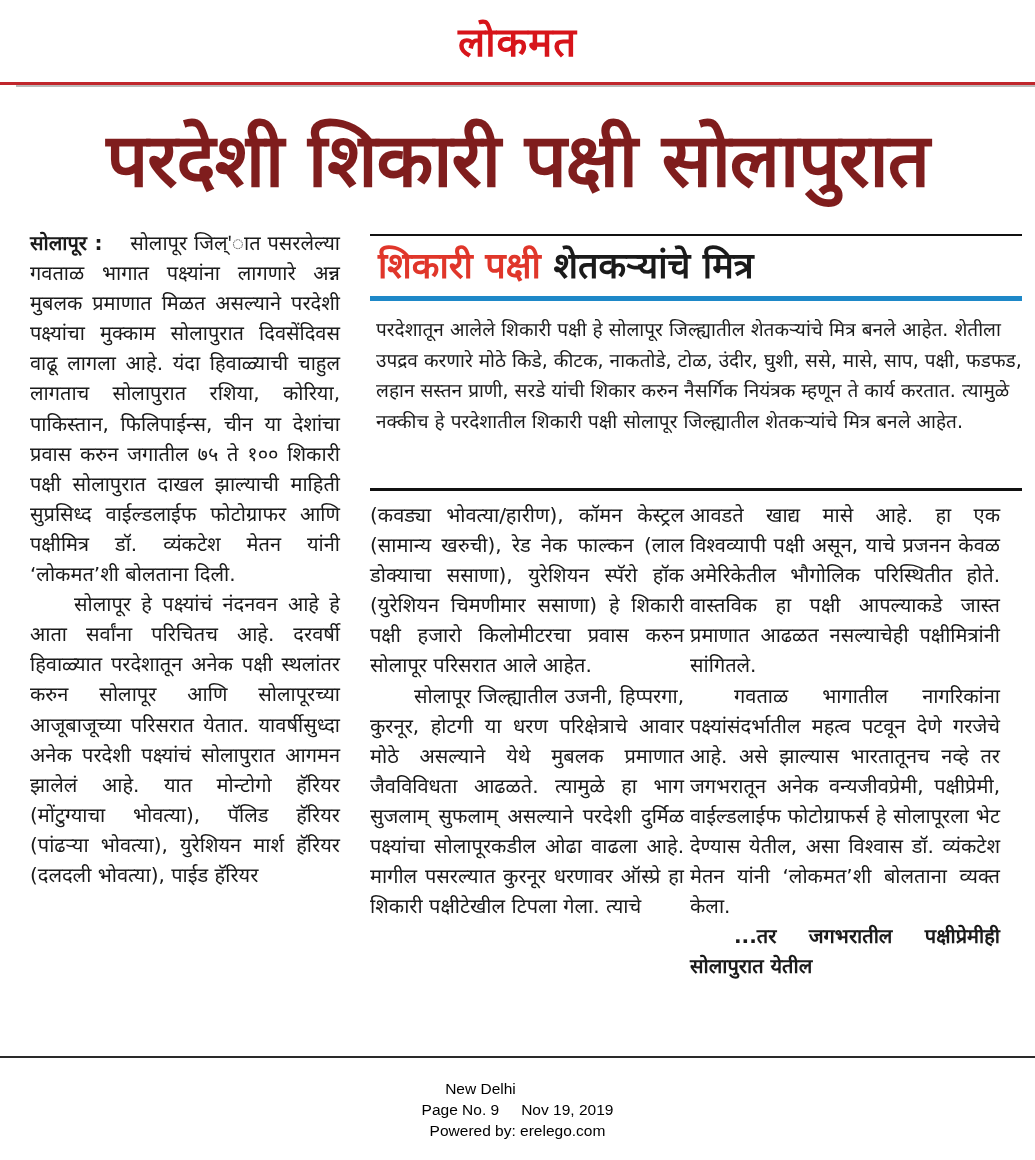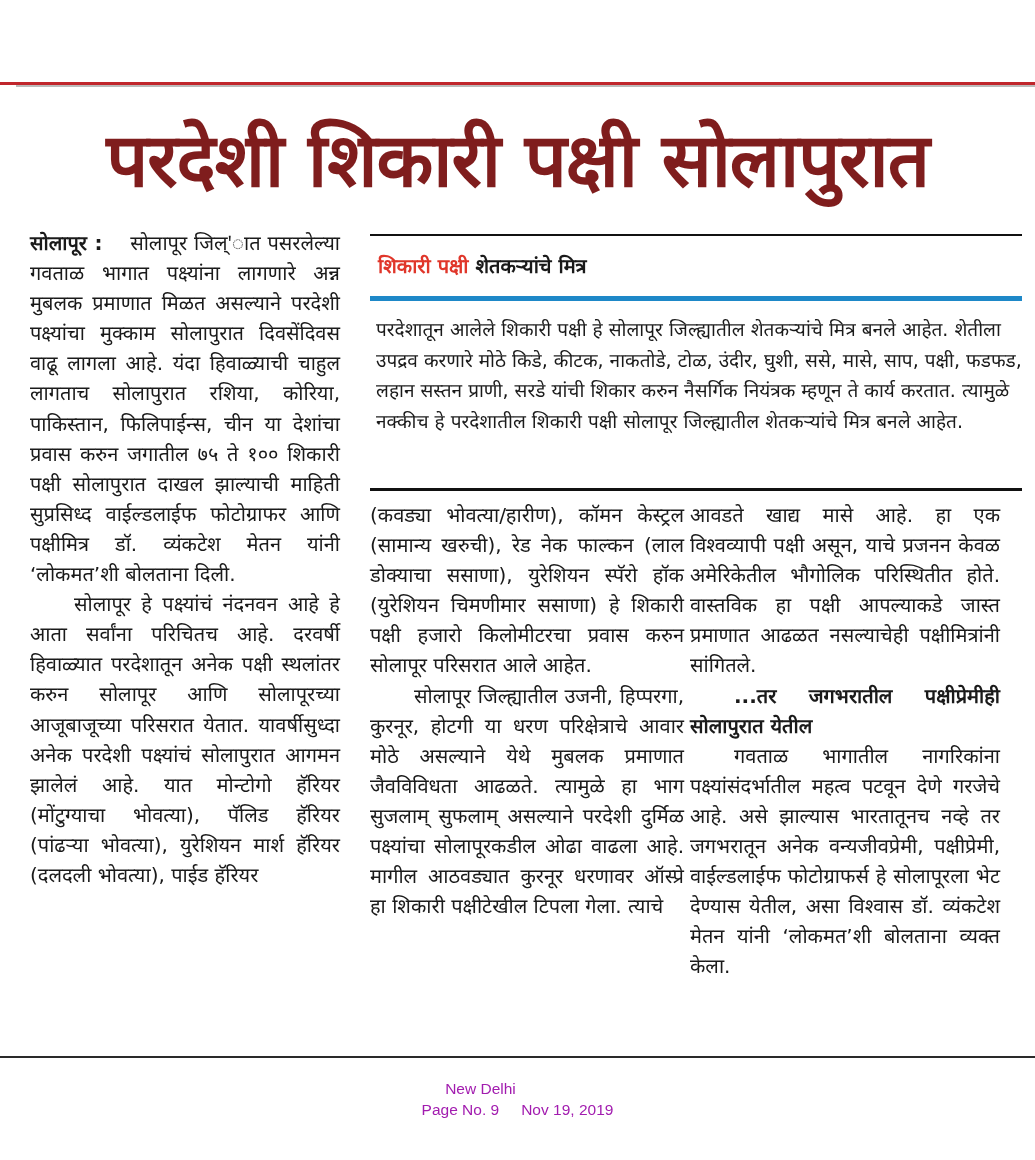--- a/index.html
+++ b/index.html
@@ -12,37 +12,38 @@
   .article-wrap { position:absolute; left:0; top:222px; width:1035px; height:838px; overflow:hidden;padding-left:8px; }
   .col { position:absolute; top:0; font-family:"DejaVu Sans", sans-serif; font-size:20px; line-height:30.1px; text-align:justify; color:#1a1a1a; }
   .col p { margin:0; }
   .col .indent { text-indent:44px; }
   .col .dateline { font-weight:bold; }
   .col-1 { left:30px; width:310px; top:6px; }
   .col-2 { left:370px; width:314px; top:278px; }
   .col-3 { left:690px; width:310px; top:278px; }
   .subhead-box { position:absolute; left:370px; top:0; width:652px; height:270px; }
   .top-rule { position:absolute; left:0; top:12px; width:652px; height:2px; background:#111; }
-  .subhead { position:absolute; left:8px; top:16px; font-family:"DejaVu Sans", sans-serif; font-weight:bold; font-size:20px; line-height:56px; white-space:nowrap; }
+  .subhead { position:absolute; left:8px; top:16px; font-family:"DejaVu Sans", sans-serif; font-weight:bold; font-size:36px; line-height:56px; white-space:nowrap; }
   .subhead .red { color:#e0362a; }
   .subhead .dark { color:#1a1a1a; }
   .blue-rule { position:absolute; left:0; top:74px; width:652px; height:5px; background:#1e88c8; }
   .box-text { position:absolute; left:6px; top:92px; width:646px; font-family:"DejaVu Sans", sans-serif; font-size:19px; line-height:30.5px; color:#1a1a1a; }
   .box-text p { margin:0; }
   .box-bottom-rule { position:absolute; left:0; top:266px; width:652px; height:3px; background:#111; }
   .subsection-heading { font-weight:bold; }
   .bottom-rule { position:absolute; left:0; top:1056px; width:1035px; height:2px; background:#2a2a2a; }
-  .footer { position:absolute; left:0; top:1078px; width:1035px; text-align:center; font-family:"Liberation Sans", sans-serif; font-size:15.5px; line-height:21px; color:#a21caf; }
+  .footer { position:absolute; left:0; top:1078px; width:1035px; text-align:center; font-family:"Liberation Sans", sans-serif; font-size:15.5px; line-height:21px; color:#000000; }
   .footer .city { margin-left:-74px; }
   .footer .gap { display:inline-block; width:22px; }
 </style>
 </head>
 <body>
 
 <div class="masthead">
+  <div class="logo">लोकमत</div>
   <div class="red-rule"></div>
   <div class="gray-rule"></div>
 </div>
 
 <div class="headline">परदेशी शिकारी पक्षी सोलापुरात</div>
 
 <div class="article-wrap">
 
   <div class="col col-1">
     <p><span class="dateline">सोलापूर :</span>&nbsp;&nbsp;&nbsp;&nbsp;<span>सोलापूर जिल्'ात पसरलेल्या गवताळ भागात पक्ष्यांना लागणारे अन्न मुबलक प्रमाणात मिळत असल्याने परदेशी पक्ष्यांचा मुक्काम सोलापुरात दिवसेंदिवस वाढू लागला आहे. यंदा हिवाळ्याची चाहुल लागताच सोलापुरात रशिया, कोरिया, पाकिस्तान, फिलिपाईन्स, चीन या देशांचा प्रवास करुन जगातील ७५ ते १०० शिकारी पक्षी सोलापुरात दाखल झाल्याची माहिती सुप्रसिध्द वाईल्डलाईफ फोटोग्राफर आणि पक्षीमित्र डॉ. व्यंकटेश मेतन यांनी ‘लोकमत’शी बोलताना दिली.</span></p>
@@ -57,30 +58,31 @@
     </div>
     <div class="blue-rule"></div>
     <div class="box-text">
       <p>परदेशातून आलेले शिकारी पक्षी हे सोलापूर जिल्ह्यातील शेतकऱ्यांचे मित्र बनले आहेत. शेतीला उपद्रव करणारे मोठे किडे, कीटक, नाकतोडे, टोळ, उंदीर, घुशी, ससे, मासे, साप, पक्षी, फडफड, लहान सस्तन प्राणी, सरडे यांची शिकार करुन नैसर्गिक नियंत्रक म्हणून ते कार्य करतात. त्यामुळे नक्कीच हे परदेशातील शिकारी पक्षी सोलापूर जिल्ह्यातील शेतकऱ्यांचे मित्र बनले आहेत.</p>
     </div>
     <div class="box-bottom-rule"></div>
   </div>
 
   <div class="col col-2">
     <p>(कवड्या भोवत्या/हारीण), कॉमन केस्ट्रल (सामान्य खरुची), रेड नेक फाल्कन (लाल डोक्याचा ससाणा), युरेशियन स्पॅरो हॉक (युरेशियन चिमणीमार ससाणा) हे शिकारी पक्षी हजारो किलोमीटरचा प्रवास करुन सोलापूर परिसरात आले आहेत.</p>
-    <p class="indent">सोलापूर जिल्ह्यातील उजनी, हिप्परगा, कुरनूर, होटगी या धरण परिक्षेत्राचे आवार मोठे असल्याने येथे मुबलक प्रमाणात जैवविविधता आढळते. त्यामुळे हा भाग सुजलाम् सुफलाम् असल्याने परदेशी दुर्मिळ पक्ष्यांचा सोलापूरकडील ओढा वाढला आहे. मागील आठवड्यात कुरनूर धरणावर ऑस्प्रे हा शिकारी पक्षीटेखील टिपला गेला. त्याचे</p>
+    <p class="indent">सोलापूर जिल्ह्यातील उजनी, हिप्परगा, कुरनूर, होटगी या धरण परिक्षेत्राचे आवार मोठे असल्याने येथे मुबलक प्रमाणात जैवविविधता आढळते. त्यामुळे हा भाग सुजलाम् सुफलाम् असल्याने परदेशी दुर्मिळ पक्ष्यांचा सोलापूरकडील ओढा वाढला आहे. मागील पसरल्यात कुरनूर धरणावर ऑस्प्रे हा शिकारी पक्षीटेखील टिपला गेला. त्याचे</p>
   </div>
 
   <div class="col col-3">
     <p>आवडते खाद्य मासे आहे. हा एक विश्वव्यापी पक्षी असून, याचे प्रजनन केवळ अमेरिकेतील भौगोलिक परिस्थितीत होते. वास्तविक हा पक्षी आपल्याकडे जास्त प्रमाणात आढळत नसल्याचेही पक्षीमित्रांनी सांगितले.</p>
+    <p class="indent">गवताळ भागातील नागरिकांना पक्ष्यांसंदर्भातील महत्व पटवून देणे गरजेचे आहे. असे झाल्यास भारतातूनच नव्हे तर जगभरातून अनेक वन्यजीवप्रेमी, पक्षीप्रेमी, वाईल्डलाईफ फोटोग्राफर्स हे सोलापूरला भेट देण्यास येतील, असा विश्वास डॉ. व्यंकटेश मेतन यांनी ‘लोकमत’शी बोलताना व्यक्त केला.</p>
     <p class="indent subsection-heading">...तर जगभरातील पक्षीप्रेमीही सोलापुरात येतील</p>
-    <p class="indent">गवताळ भागातील नागरिकांना पक्ष्यांसंदर्भातील महत्व पटवून देणे गरजेचे आहे. असे झाल्यास भारतातूनच नव्हे तर जगभरातून अनेक वन्यजीवप्रेमी, पक्षीप्रेमी, वाईल्डलाईफ फोटोग्राफर्स हे सोलापूरला भेट देण्यास येतील, असा विश्वास डॉ. व्यंकटेश मेतन यांनी ‘लोकमत’शी बोलताना व्यक्त केला.</p>
   </div>
 </div>
 
 <div class="bottom-rule"></div>
 
 <div class="footer">
   <div class="city">New Delhi</div>
   <div>
     <span>Page No. 9</span><span class="gap"></span><span>Nov 19, 2019</span>
   </div>
+  <div>Powered by: erelego.com</div>
 </div>
 
 </body></html>

